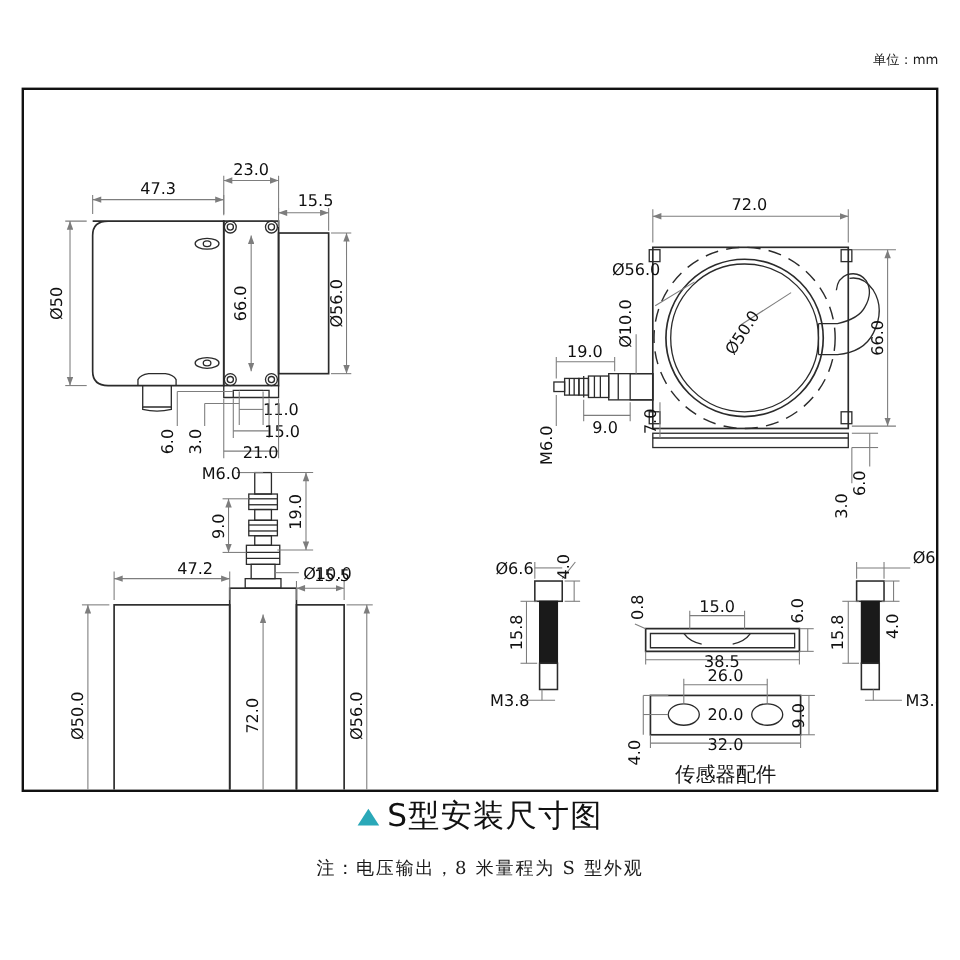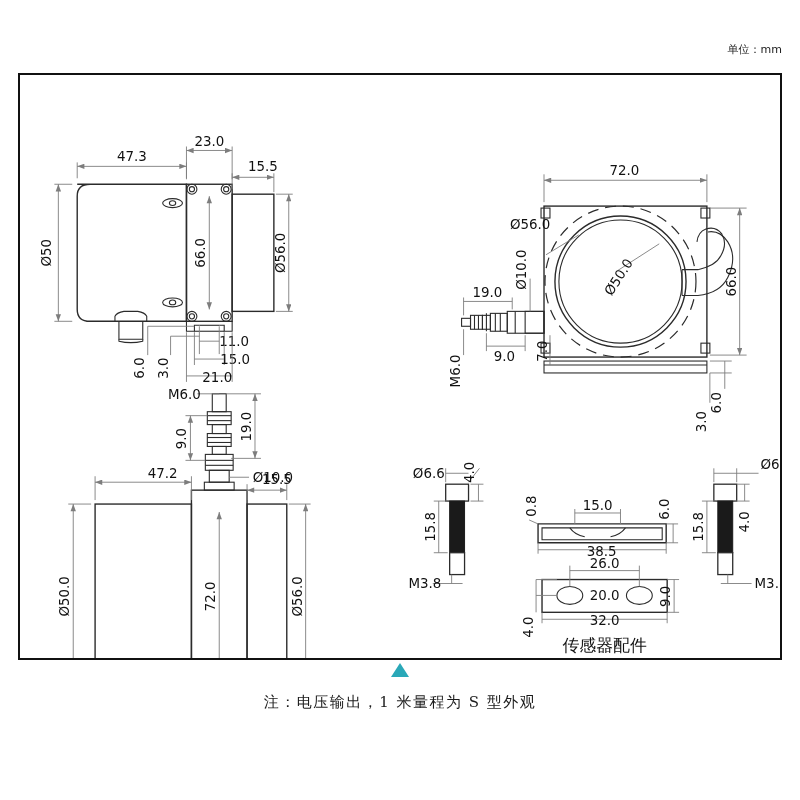--- a/index.html
+++ b/index.html
@@ -429,15 +429,16 @@
       <line class="dim" x1="705" y1="512" x2="736" y2="512"></line>
       <text class="txt" x="739" y="517" text-anchor="start">M3.8</text>
     </g>
   </g>
 </svg>
 </div>
 
 <div id="caption-block">
   <div id="fig-title">
     <span class="tri"></span>
+    <span>S型安装尺寸图</span>
   </div>
-  <div id="fig-note">注：电压输出，1 米量程为 S 型外观</div>
+  <div id="fig-note">注：电压输出，8 米量程为 S 型外观</div>
 </div>
 
 </body></html>

